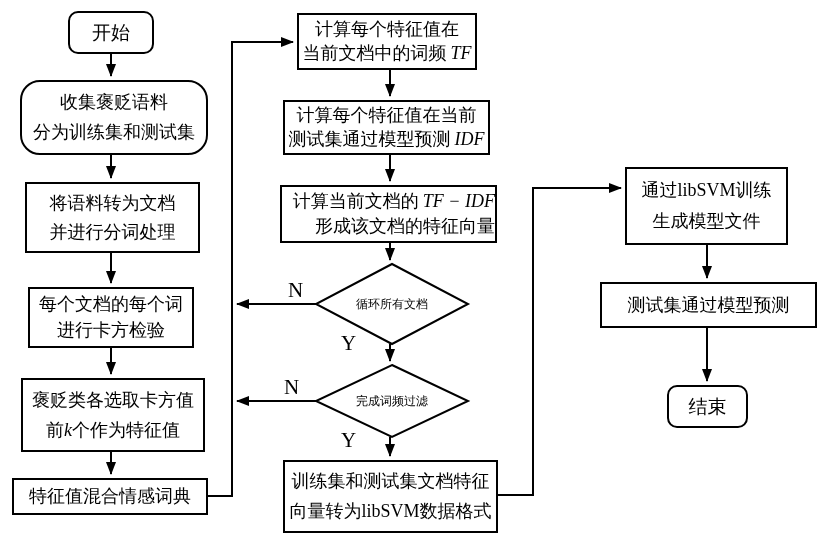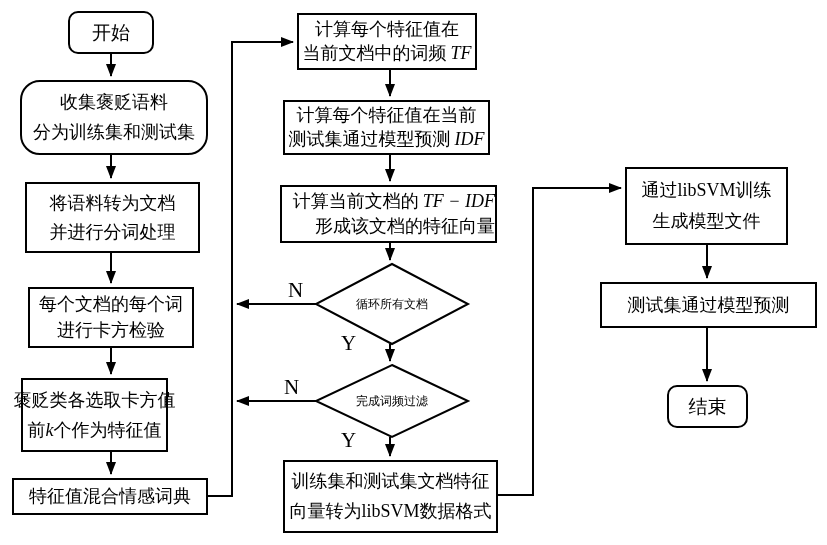--- a/index.html
+++ b/index.html
@@ -104,21 +104,21 @@
   <div class="node box" style="left:25px; top:182px; width:175px; height:71px;">
     <div class="line">将语料转为文档</div>
     <div class="line">并进行分词处理</div>
   </div>
 
   <div class="node box" style="left:28px; top:287px; width:166px; height:61px;">
     <div class="line">每个文档的每个词</div>
     <div class="line">进行卡方检验</div>
   </div>
 
-  <div class="node box" style="left:21px; top:378px; width:147px; height:74px;">
+  <div class="node box" style="left:21px; top:378px; width:184px; height:74px;">
     <div class="line">褒贬类各选取卡方值</div>
     <div class="line"><span>前</span><span class="it">k</span><span>个作为特征值</span></div>
   </div>
 
   <div class="node box" style="left:12px; top:478px; width:196px; height:37px;">
     <div class="line">特征值混合情感词典</div>
   </div>
 
   <div class="node box" style="left:297px; top:13px; width:180px; height:57px;">
     <div class="line">计算每个特征值在</div>

